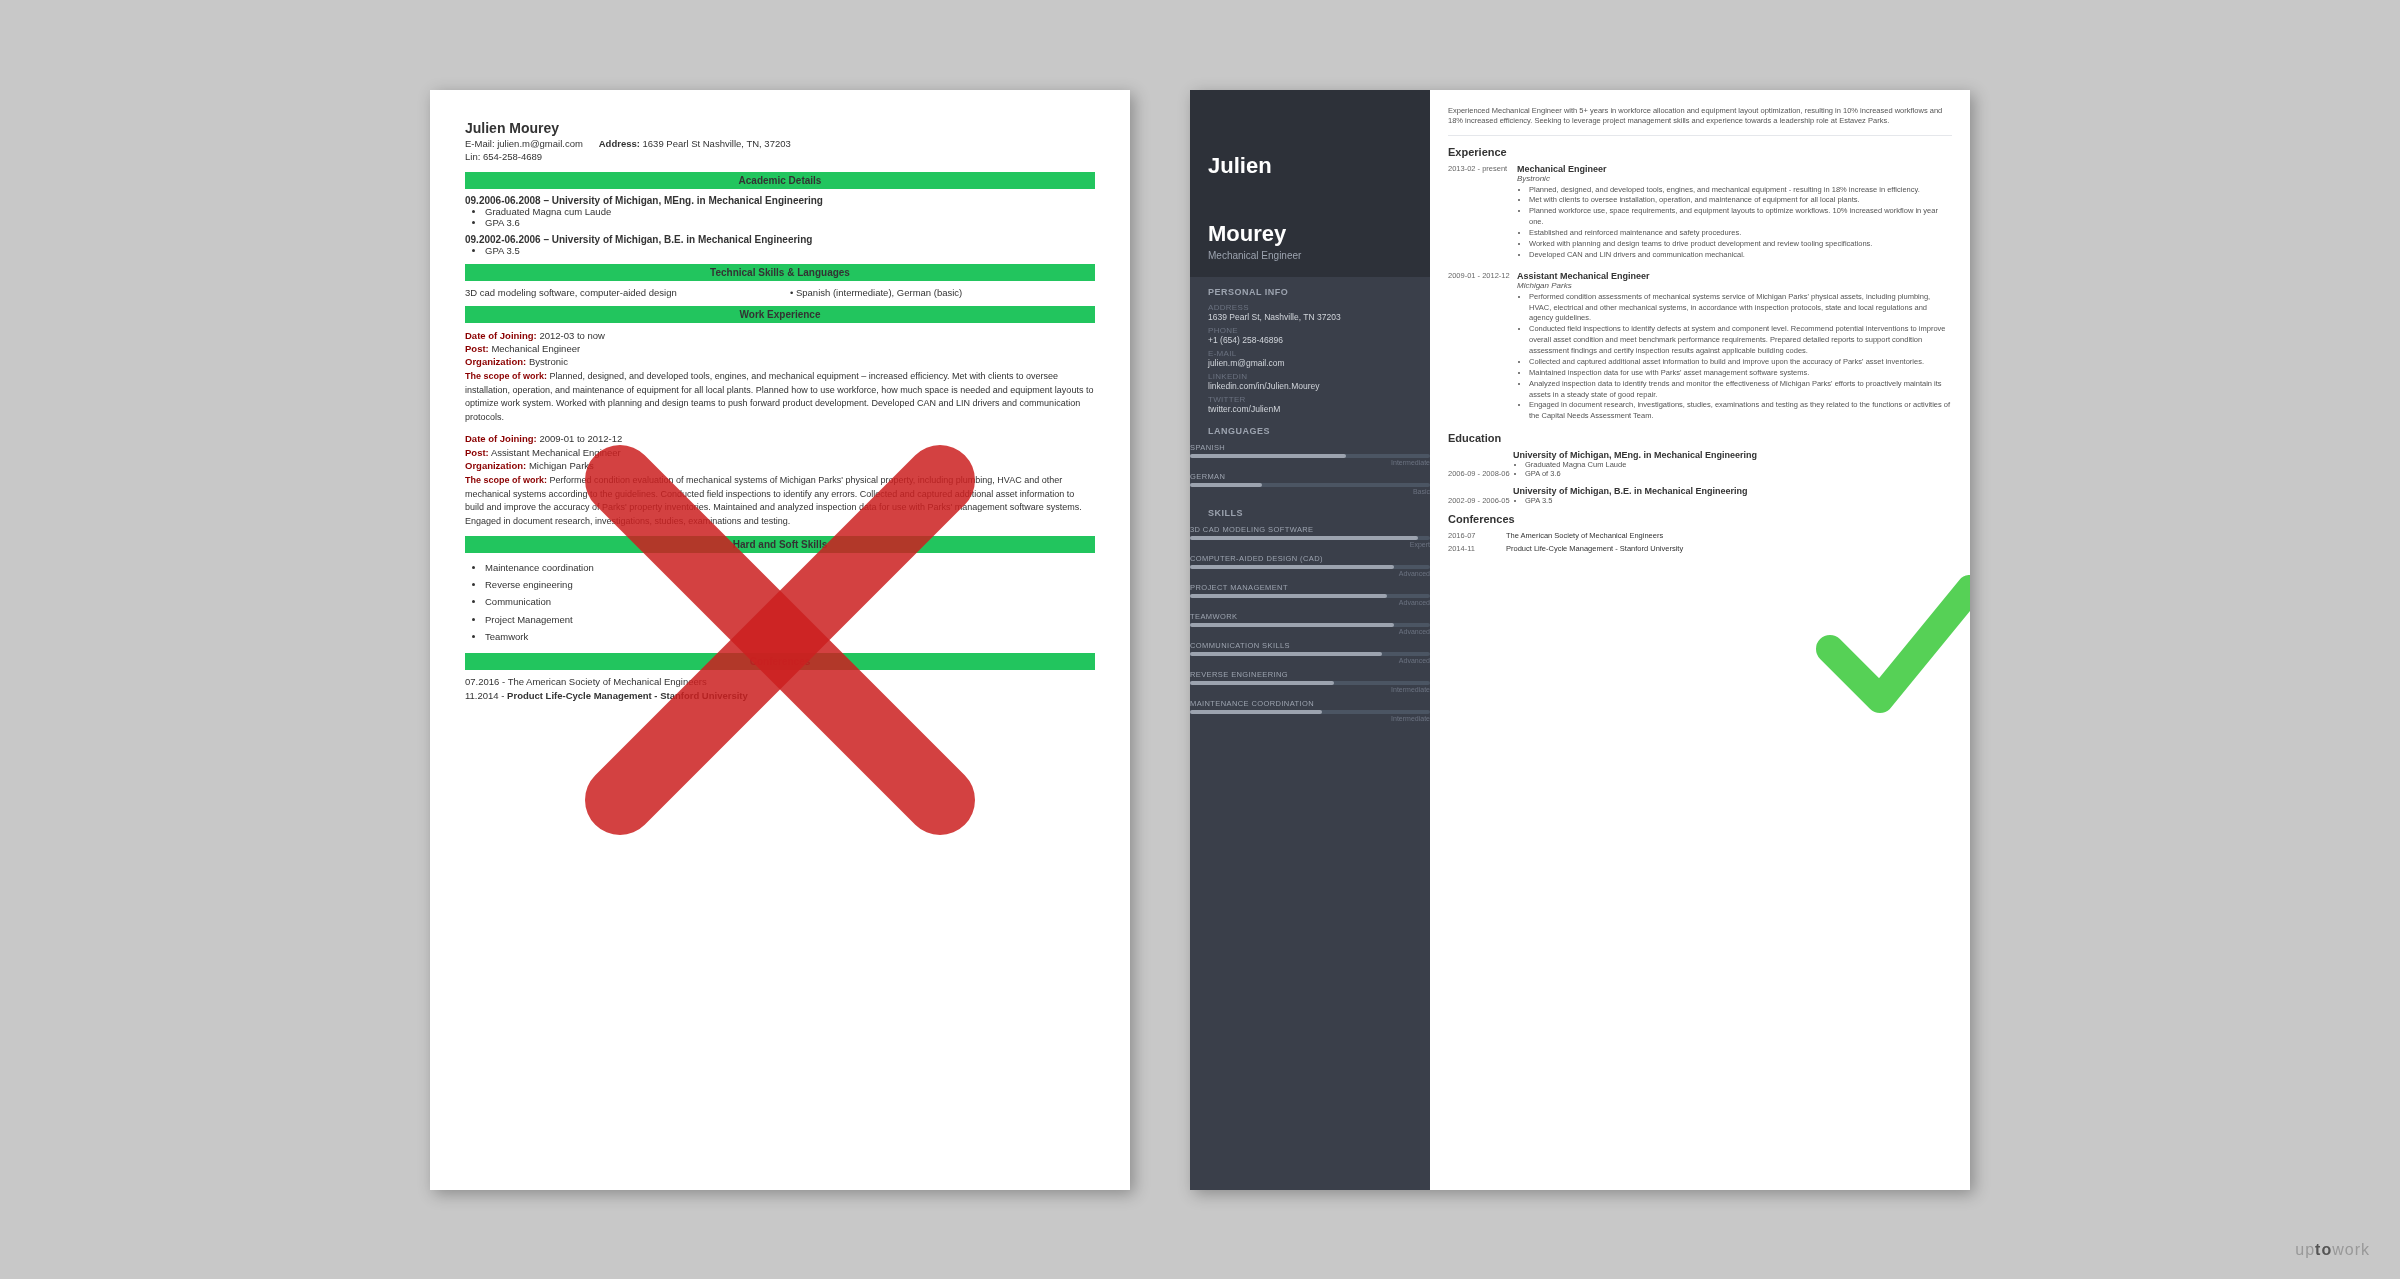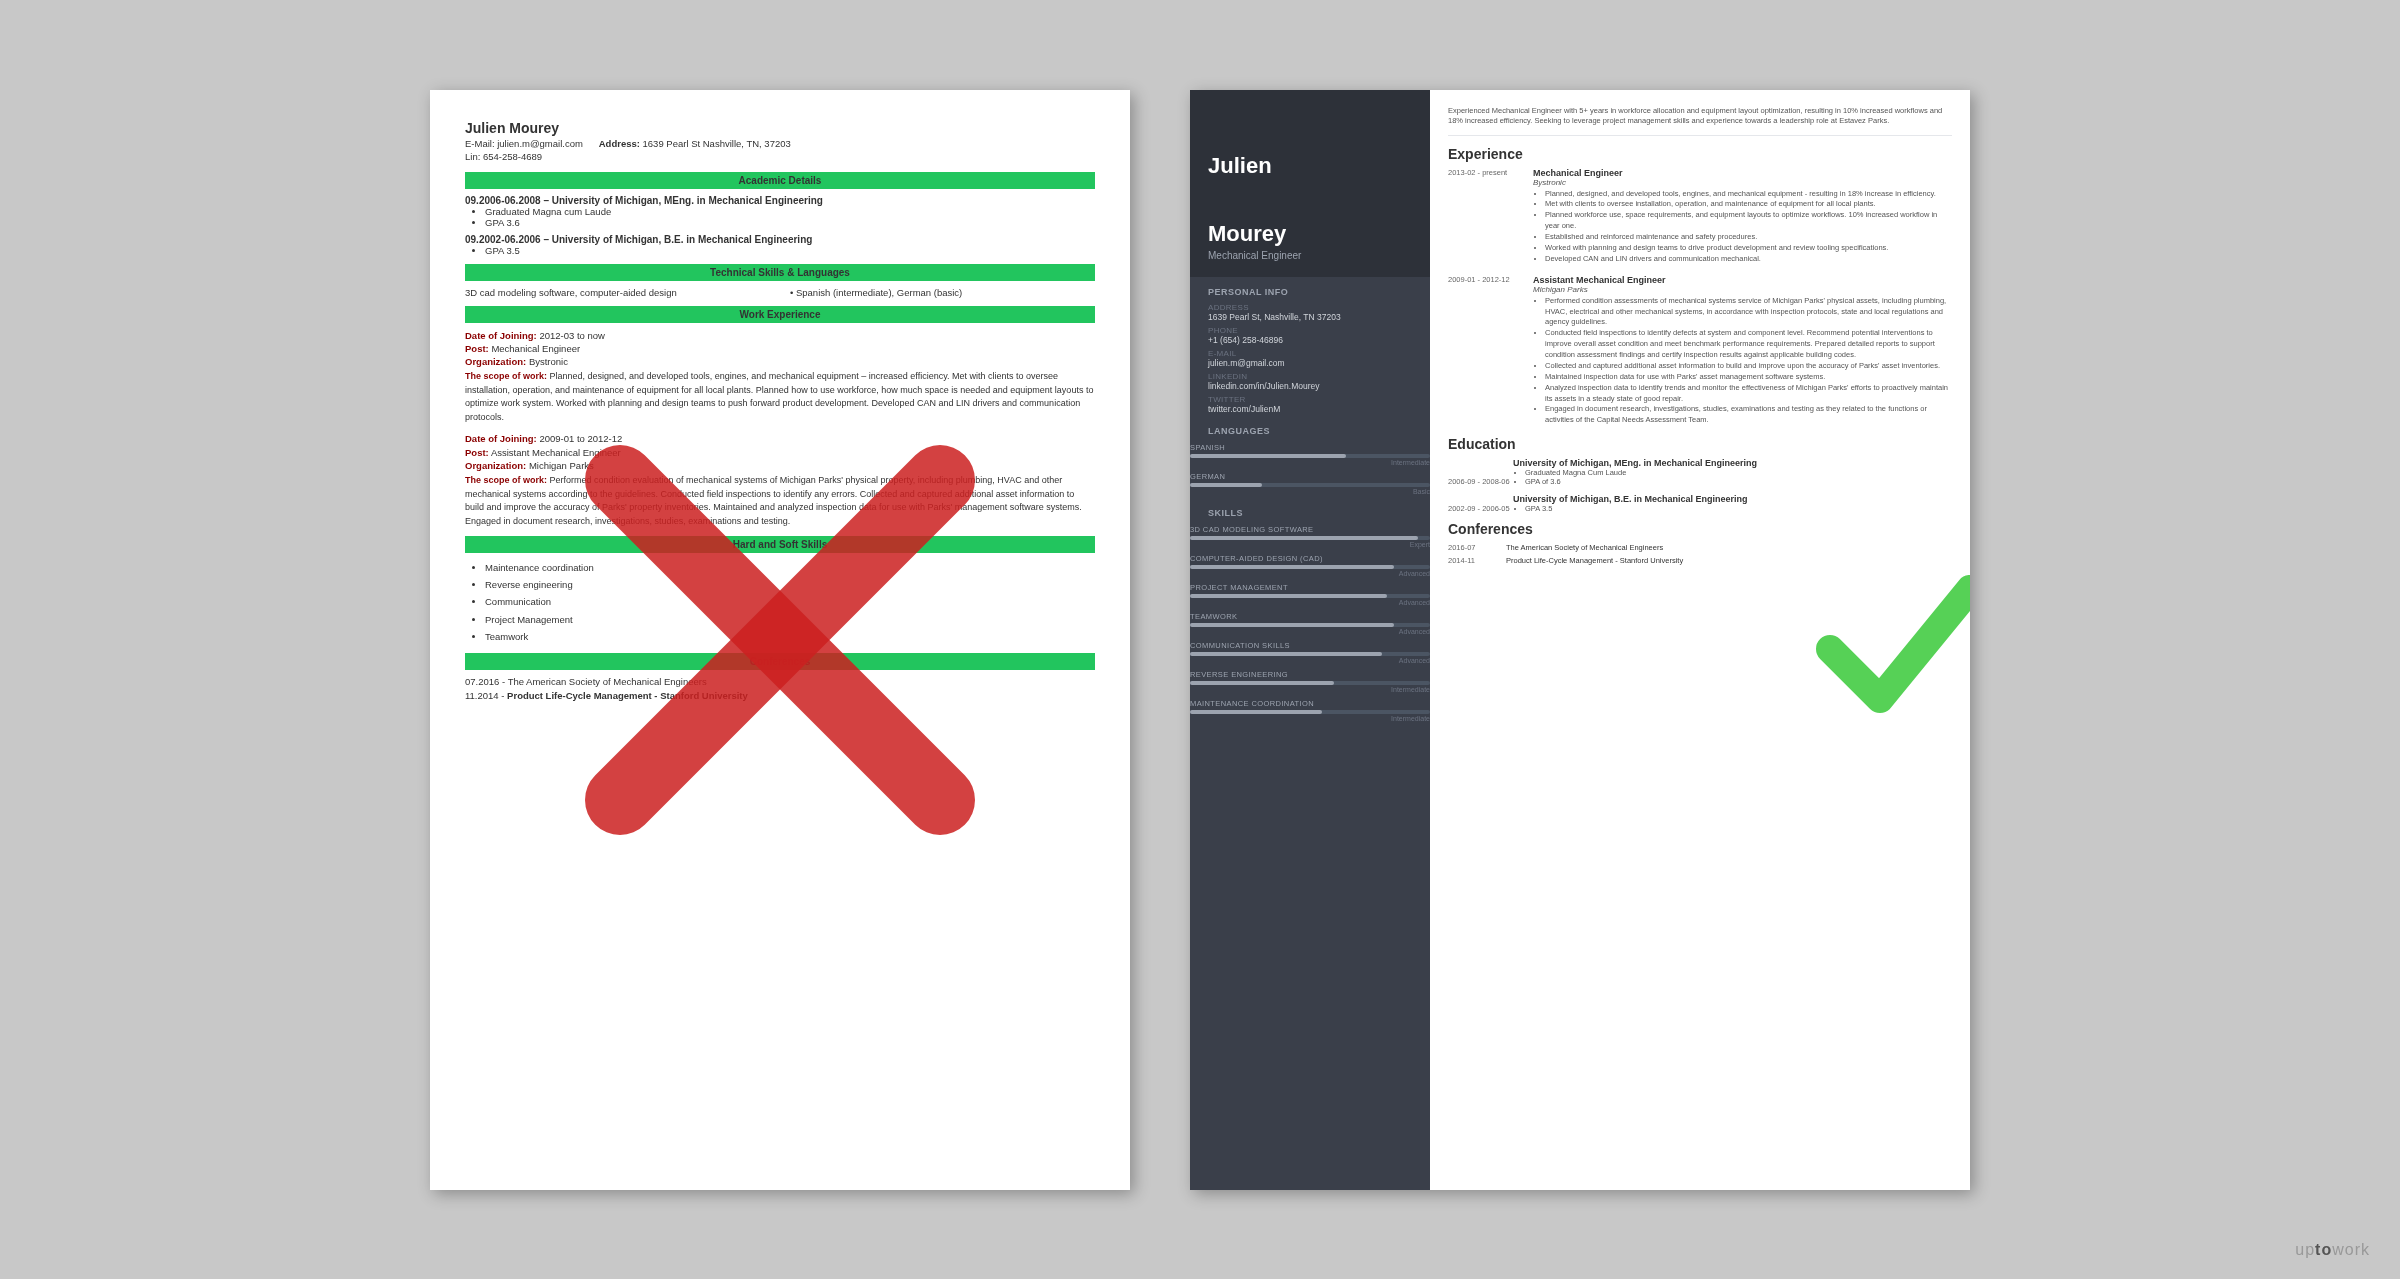--- a/index.html
+++ b/index.html
@@ -257,30 +257,30 @@
     .summary-text {
       font-size: 7.5px;
       line-height: 1.4;
       color: #555;
       margin-bottom: 10px;
       border-bottom: 1px solid #e5e7eb;
       padding-bottom: 8px;
     }
 
     .main-section-title {
-      font-size: 14px;
+      font-size: 11px;
       font-weight: bold;
       color: #333;
       margin-bottom: 6px;
       margin-top: 8px;
     }
 
     .exp-item {
       display: flex;
-      gap: 20px;
+      gap: 4px;
       margin-bottom: 10px;
     }
 
     .exp-date {
       font-size: 7.5px;
       color: #666;
       min-width: 65px;
       line-height: 1.4;
     }
 

